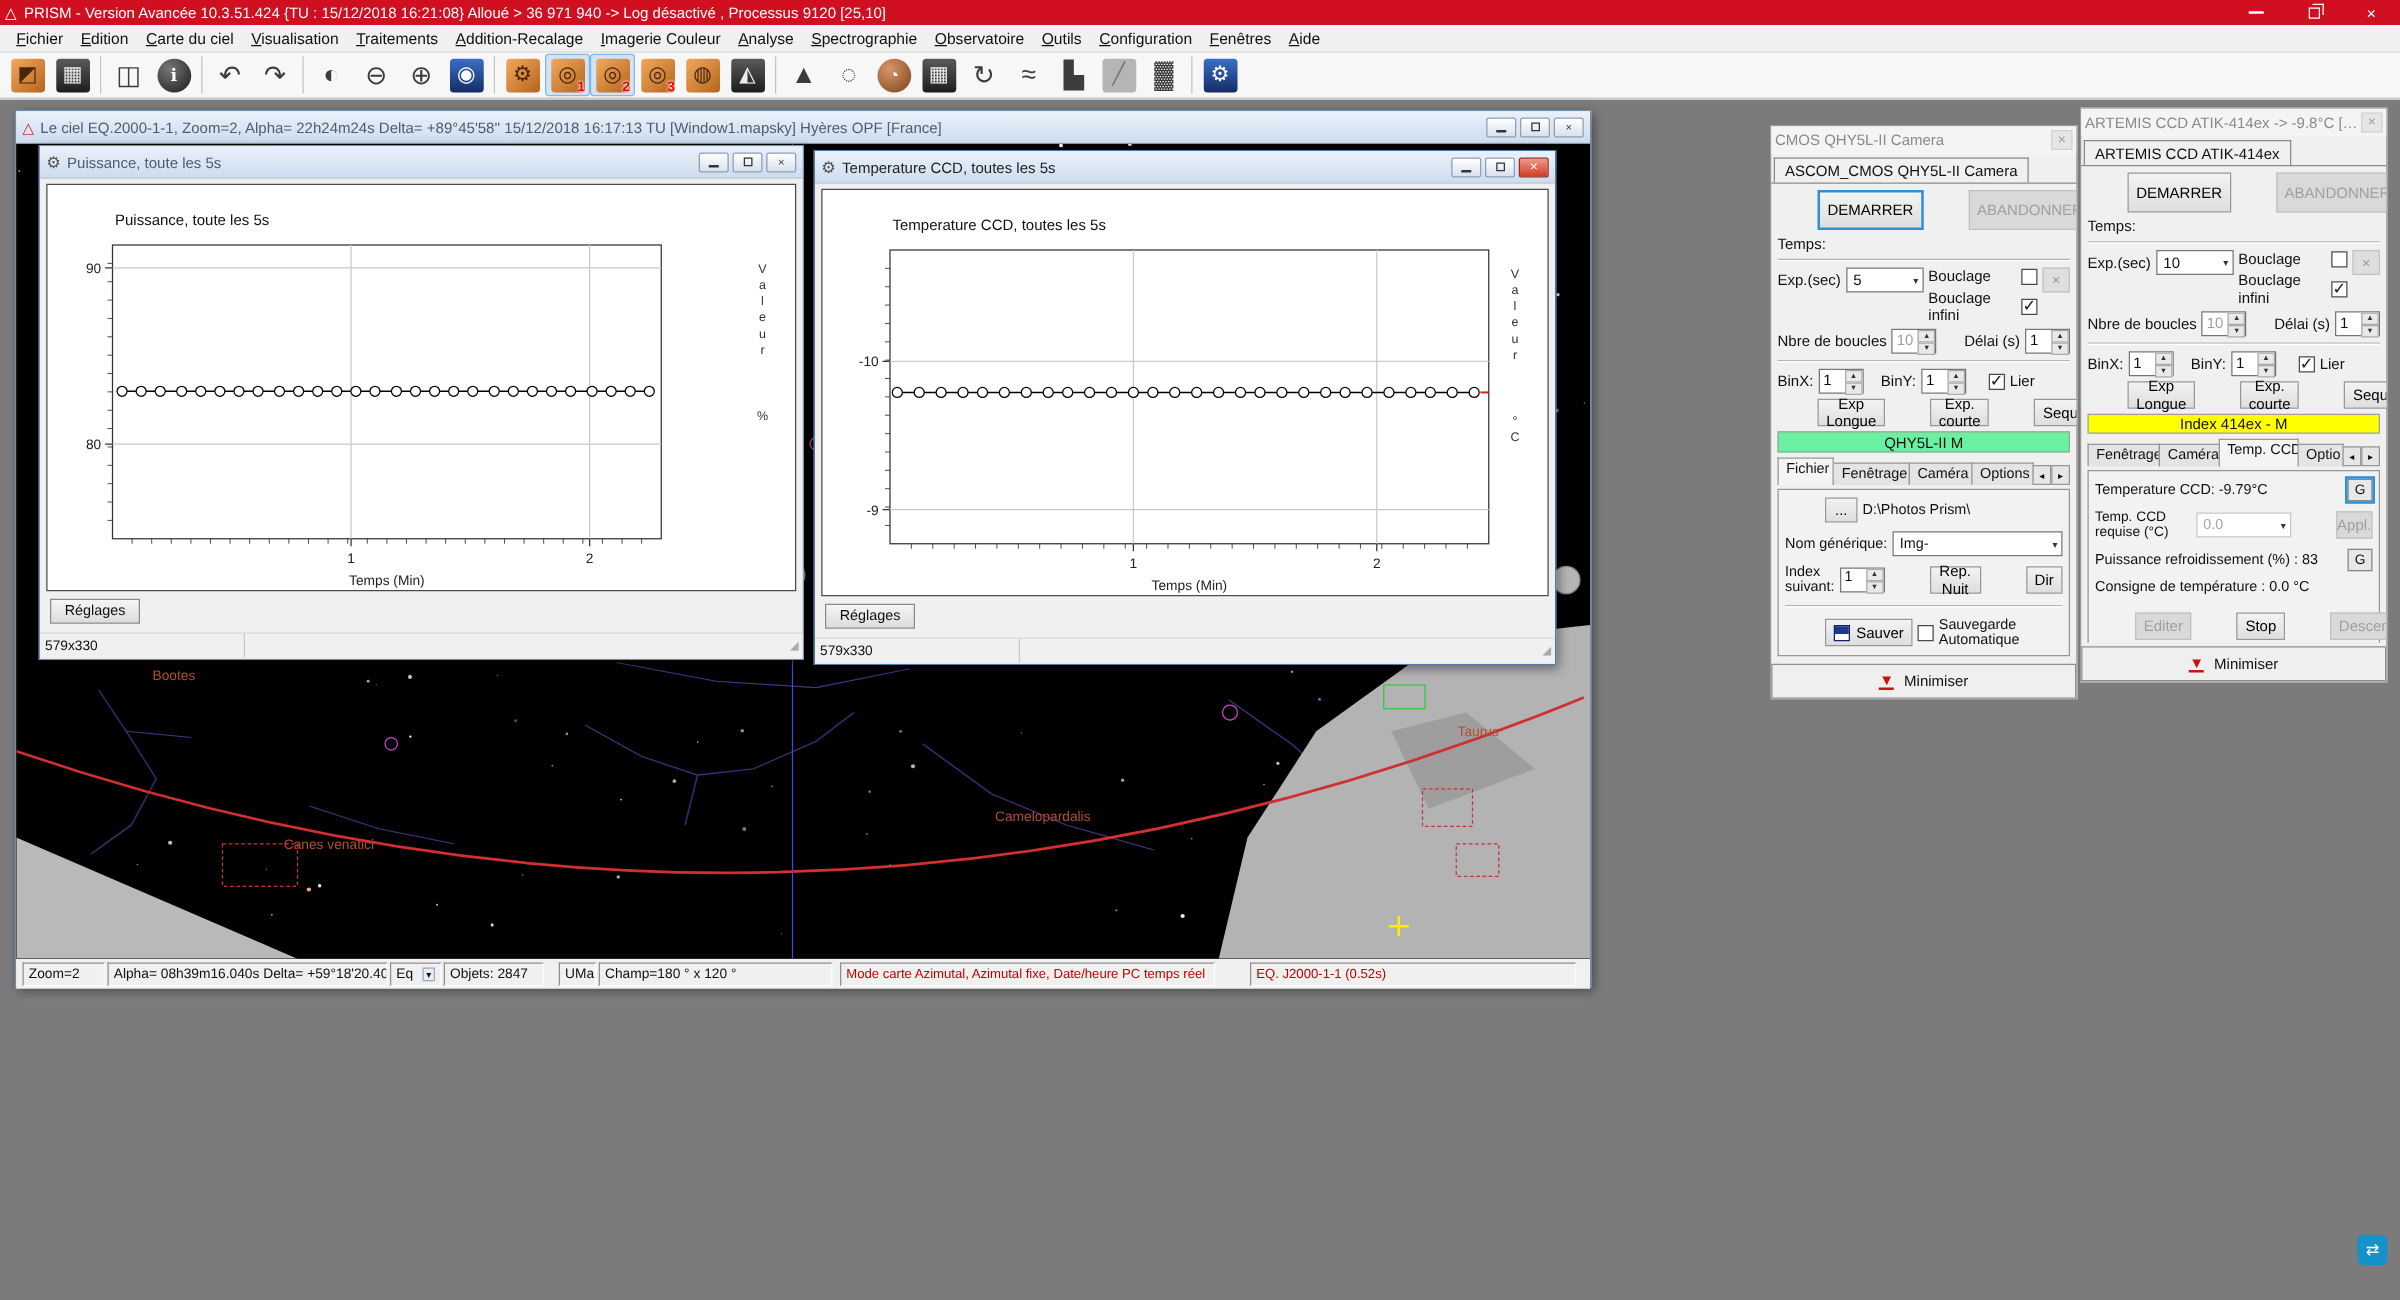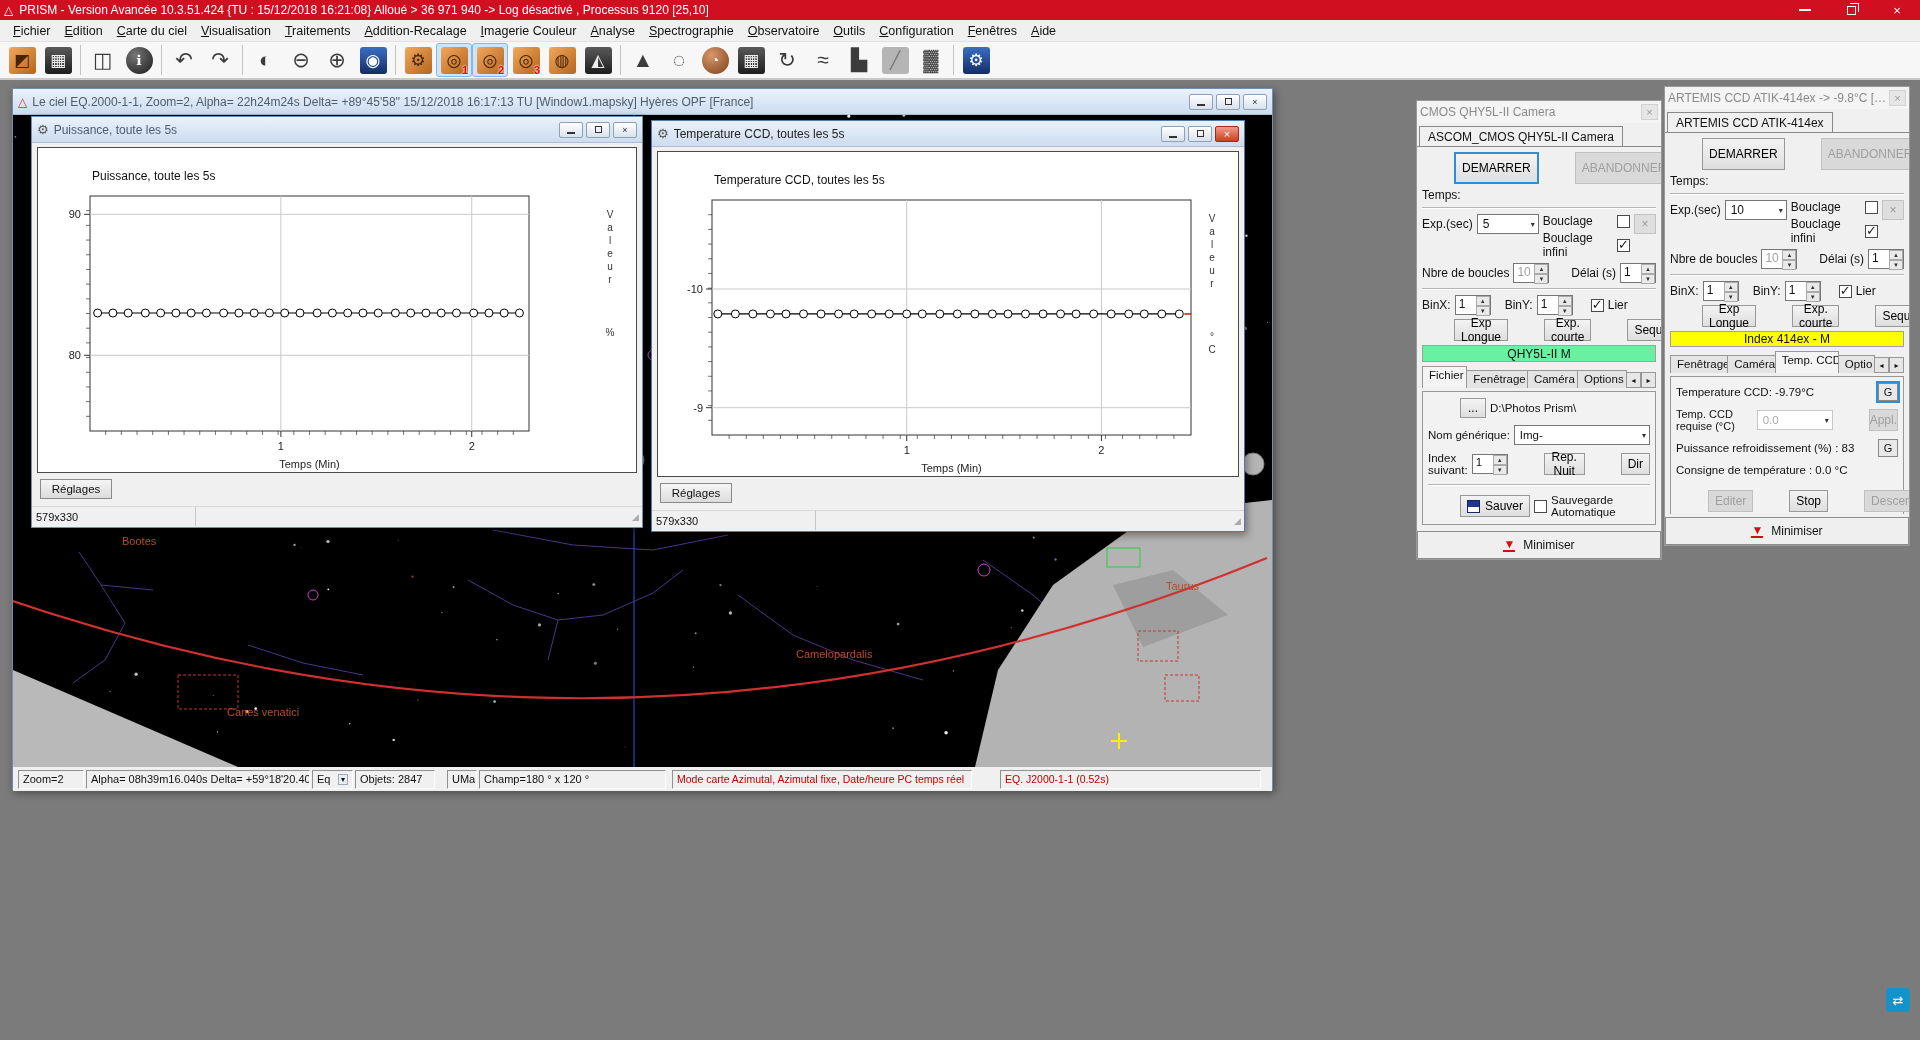--- a/index.html
+++ b/index.html
@@ -466,21 +466,21 @@
         </g>
         <g stroke="#ffee00" stroke-width="2">
           <line x1="1098" y1="626" x2="1114" y2="626"></line>
           <line x1="1106" y1="618" x2="1106" y2="634"></line>
         </g>
         <circle cx="621" cy="345" r="10" fill="#b5b5b5" stroke="#808080"></circle>
         <circle cx="1240" cy="349" r="11" fill="#b5b5b5" stroke="#808080"></circle>
       </svg>
       <div id="maplabels">
           <span class="map-label" style="left: 109px; top: 420px;">Bootes</span>
-          <span class="map-label" style="left: 214px; top: 555px; margin-top: 36px;">Canes venatici</span>
+          <span class="map-label" style="left: 214px; top: 555px;">Canes venatici</span>
           <span class="map-label" style="left: 783px; top: 533px;">Camelopardalis</span>
           <span class="map-label" style="left: 1153px; top: 465px;">Taurus</span>
         </div>
     </div>
     <div class="sky-status" id="skystatus">
         <div class="scell" style="width: 66px; margin-left: 2px;">Zoom=2</div>
         <div class="scell" style="width: 224px; margin-left: 2px;">Alpha= 08h39m16.040s Delta= +59°18'20.40"</div>
         <div class="scell" style="width: 41px; margin-left: 2px;">Eq<span class="arr">▾</span></div>
         <div class="scell" style="width: 80px; margin-left: 2px;">Objets: 2847</div>
         <div class="scell" style="width: 30px; margin-left: 12px;">UMa</div>

